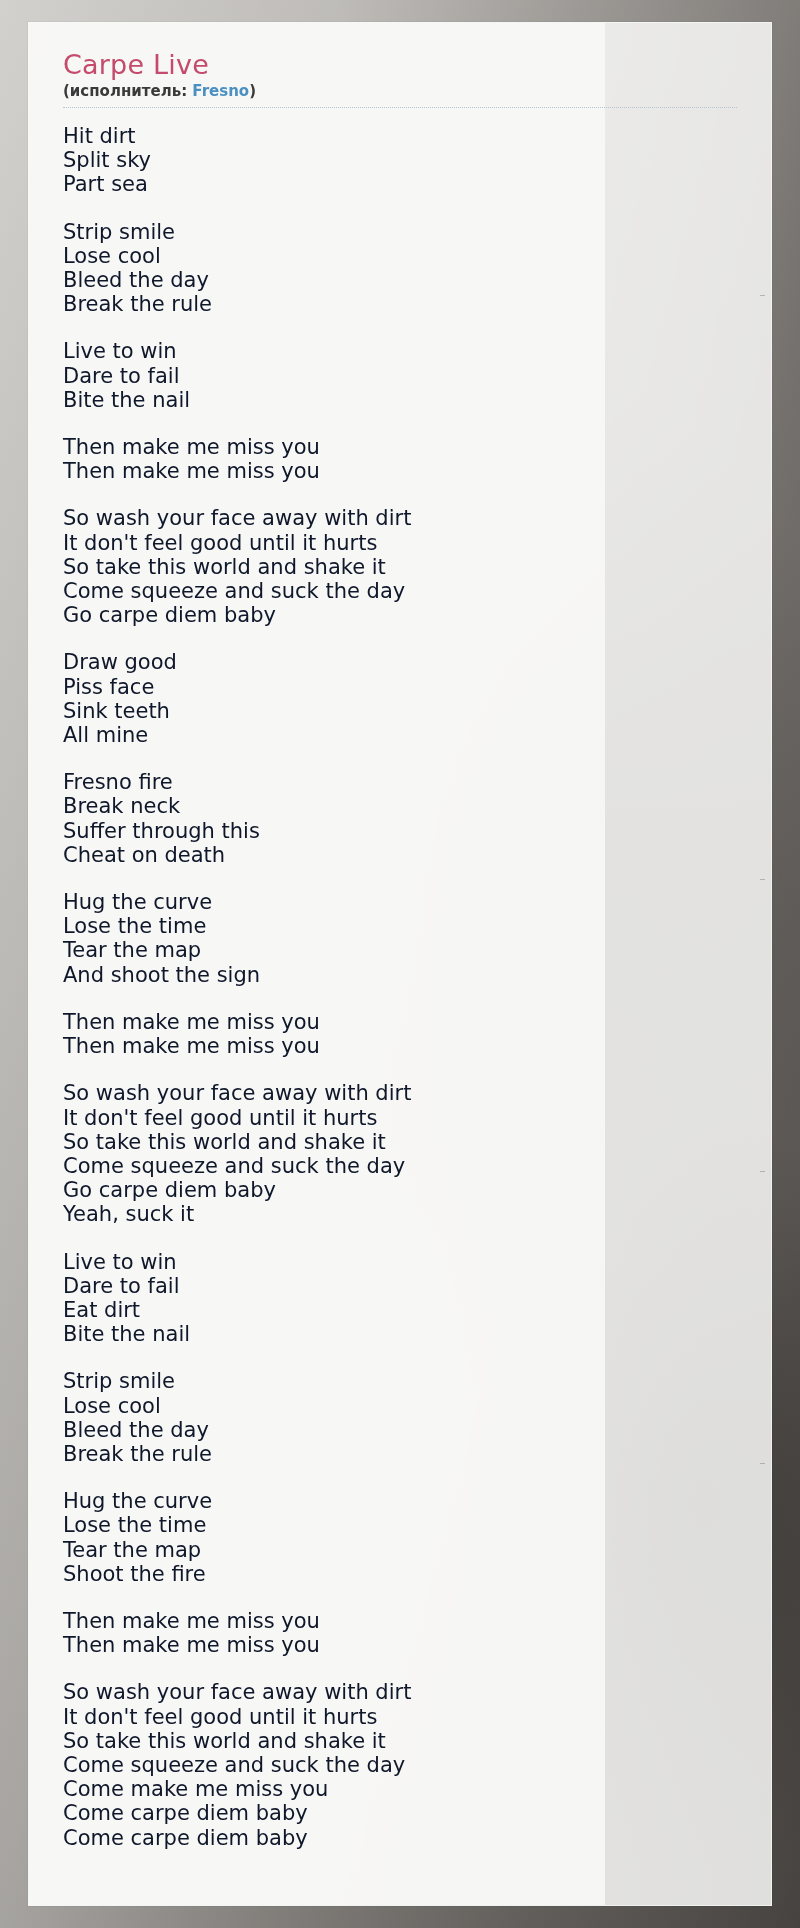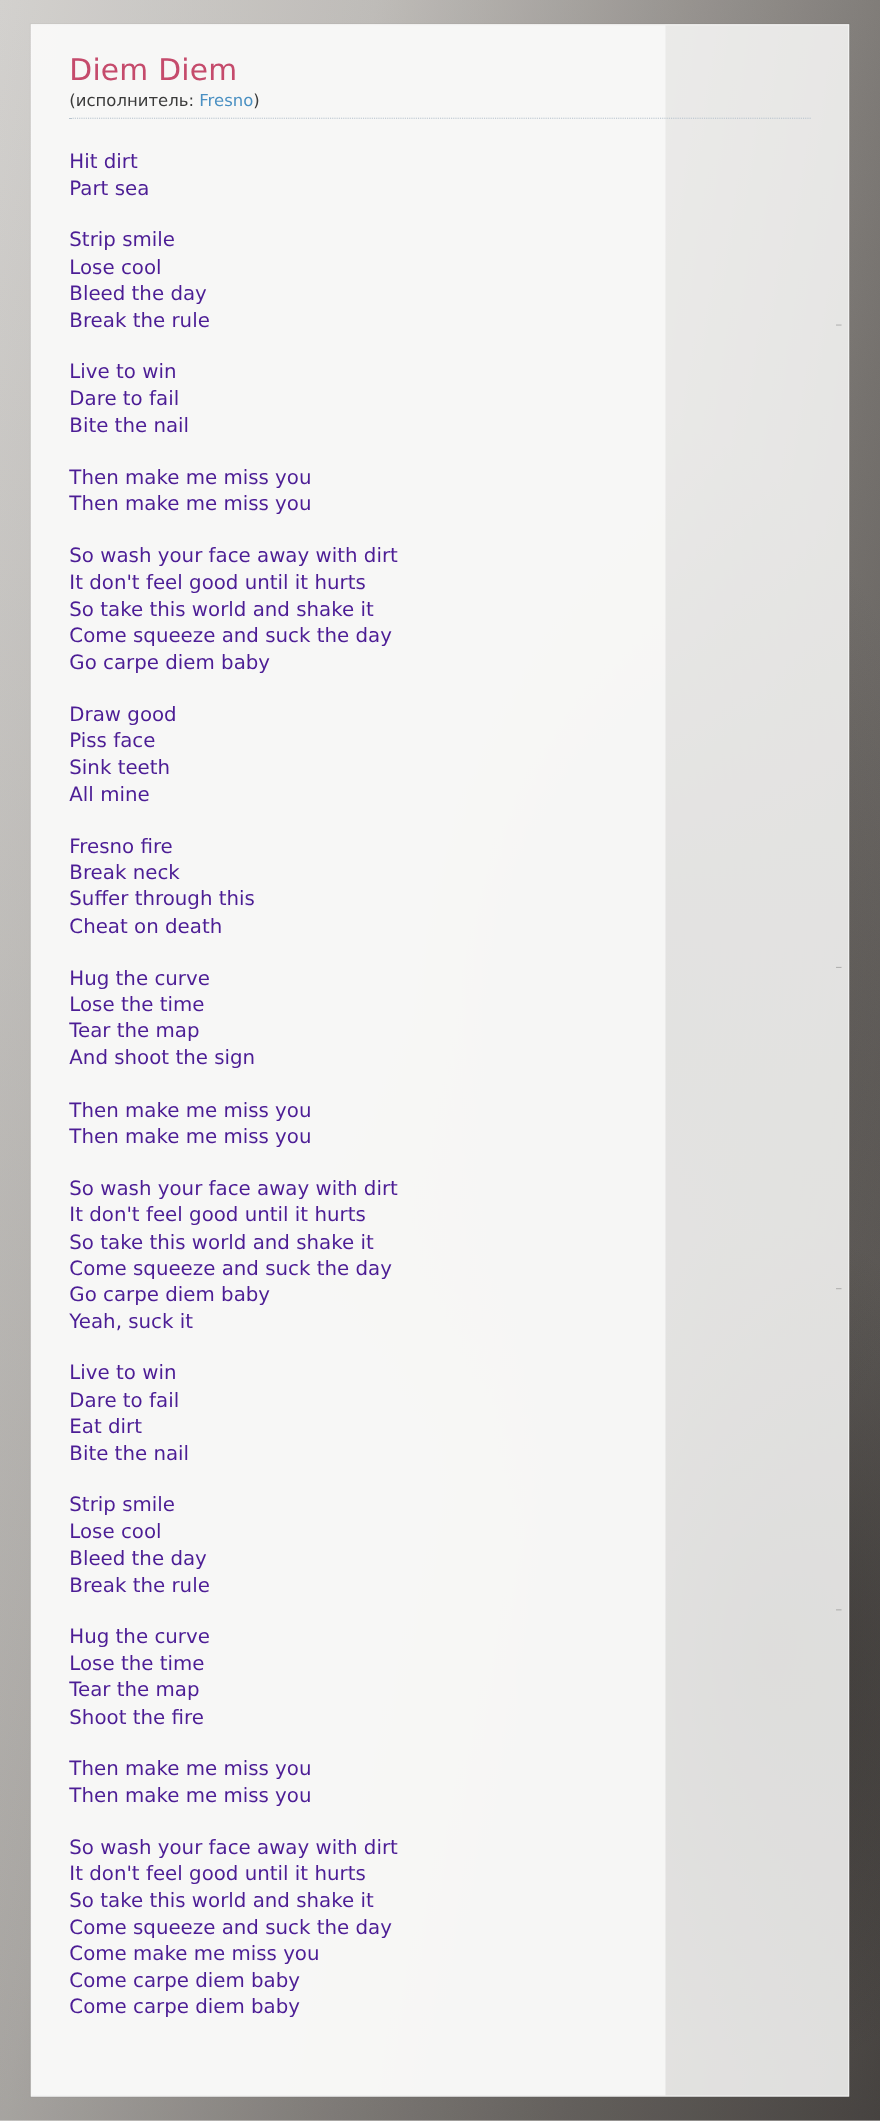--- a/index.html
+++ b/index.html
@@ -79,32 +79,33 @@
     font-weight: normal;
     margin: 0 0 2px 0;
     letter-spacing: 0.2px;
   }
 
   #artist-line {
     font-size: 15px;
     color: #3a3a3a;
     padding-bottom: 7px;
     border-bottom: 1px dotted #b7c3cd;
-    margin-bottom: 28px;
+    margin-bottom: 16px;
+    font-weight: bold;
   }
   #artist-link {
     color: #4a90c2;
     text-decoration: none;
     cursor: pointer;
   }
 
   #lyrics {
-    font-size: 18px;
+    font-size: 21px;
     line-height: 24.2px;
-    color: #4c1d95;
+    color: #0f172a;
   }
   .stanza { margin: 0 0 23px 0; }
   .line { white-space: pre; }
 
   
   .edge-mark {
     position: absolute;
     right: 6px;
     width: 5px;
     height: 1px;
@@ -121,26 +122,27 @@
 <div id="lyric-sheet">
   <div id="sheet-opaque"></div>
   <div id="photo-column"></div>
 
   <div class="edge-mark" style="top:272px;"></div>
   <div class="edge-mark" style="top:856px;"></div>
   <div class="edge-mark" style="top:1148px;"></div>
   <div class="edge-mark" style="top:1440px;"></div>
 
   <div class="content">
-    <h1 id="song-title">Diem Diem</h1>
+    <h1 id="song-title">Carpe Live</h1>
     <div id="artist-line"><span>(исполнитель: </span><a id="artist-link" href="#">Fresno</a><span>)</span></div>
 
     <div id="lyrics">
         <div class="stanza">
           <div class="line">Hit dirt</div>
+          <div class="line">Split sky</div>
           <div class="line">Part sea</div>
         </div>
         <div class="stanza">
           <div class="line">Strip smile</div>
           <div class="line">Lose cool</div>
           <div class="line">Bleed the day</div>
           <div class="line">Break the rule</div>
         </div>
         <div class="stanza">
           <div class="line">Live to win</div>

